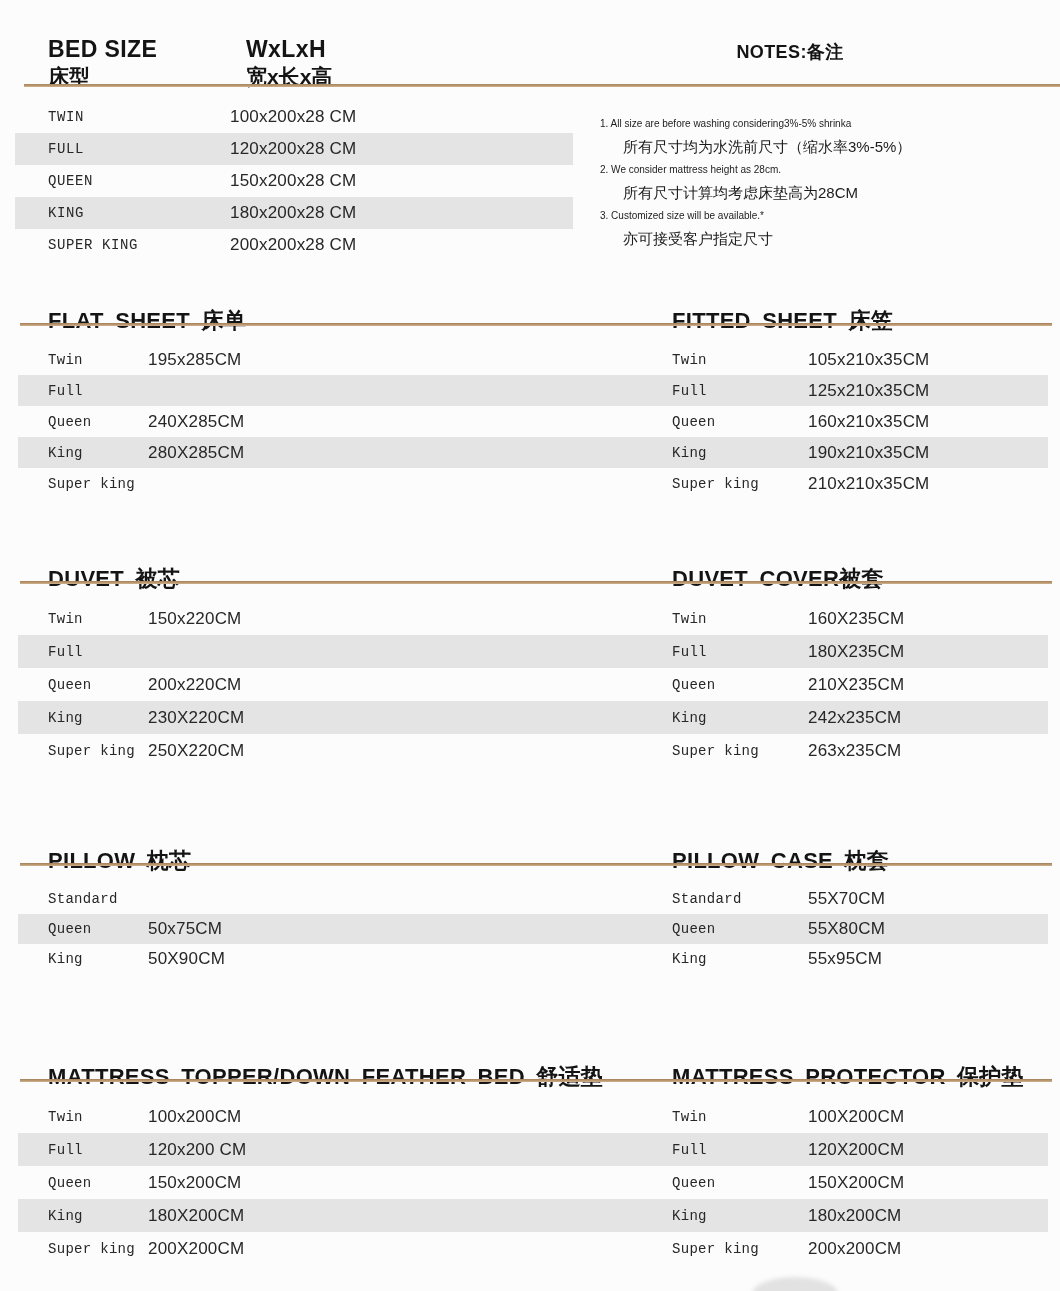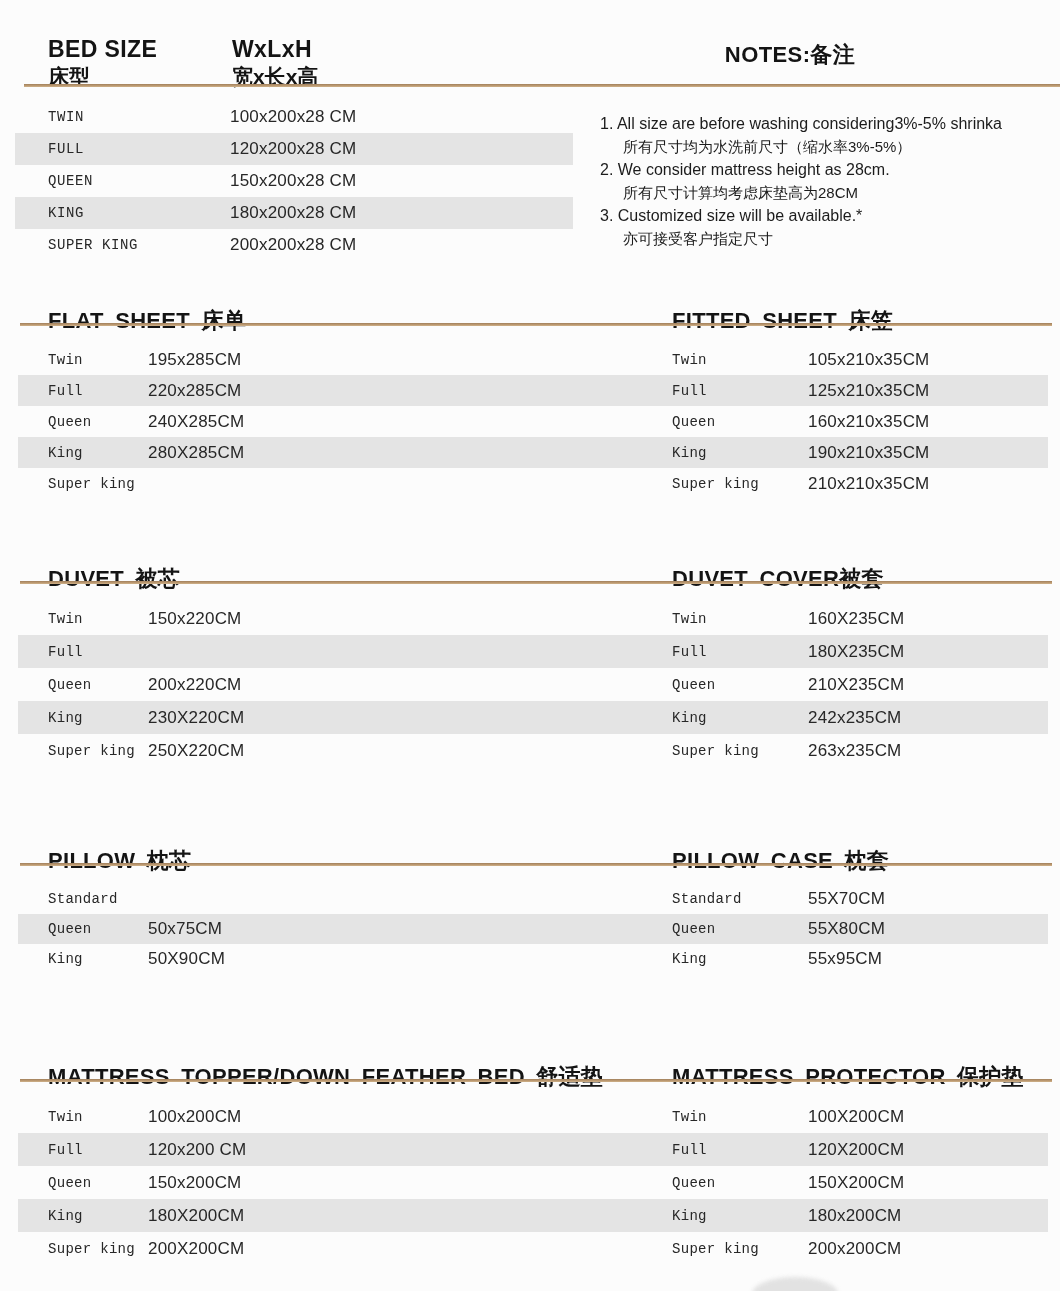--- a/index.html
+++ b/index.html
@@ -10,21 +10,21 @@
     overflow:hidden;
     font-family:"Liberation Sans","DejaVu Sans",sans-serif;
     color:#262626;
   }
   
   .hdr-block{position:absolute;top:20px;}
   .hdr-block .en{font-size:23px;font-weight:bold;color:#141414;letter-spacing:.4px;line-height:27px;margin-top:16px;}
   .hdr-block .zh{font-size:21px;font-weight:bold;color:#141414;line-height:28px;}
   .notes-title{
     position:absolute;left:640px;top:40px;width:300px;
-    text-align:center;font-size:22px;font-weight:bold;color:#141414;letter-spacing:.4px;
+    text-align:center;font-size:18px;font-weight:bold;color:#141414;letter-spacing:.4px;
   }
   .sec-title{
     position:absolute;top:0;
     font-size:22px;font-weight:bold;color:#141414;
     letter-spacing:.3px;word-spacing:5px;white-space:nowrap;
   }
   .sec-title.lpos{left:48px;}
   .sec-title.rpos{left:672px;text-align:right;}
   
   .divider{
@@ -48,38 +48,38 @@
   .table.rt{left:672px;width:376px;}
   .table.rt .t-label{width:136px;}
   .shade-layer{position:absolute;left:18px;right:12px;top:56px;height:0;z-index:0;}
   .shade-bar{position:absolute;left:0;right:0;background:#e4e4e4;}
   
   .notes-body{
     position:absolute;left:600px;top:112px;width:460px;
     overflow:hidden;white-space:nowrap;z-index:1;
   }
   .note-line{line-height:23px;color:#1c1c1c;}
-  .note-line.en{font-size:16px;}
+  .note-line.en{font-size:10px;}
   .note-line.zh{font-size:15px;padding-left:23px;}
   
   .blob{
     position:absolute;left:752px;top:1277px;width:86px;height:34px;
     border-radius:50%;background:#dedede;filter:blur(2px);opacity:.85;
   }
 </style>
 </head>
 <body>
 
 <div class="page">
 
   <div class="hdr-block" style="left:48px;">
     <div class="en">BED SIZE</div>
     <div class="zh">床型</div>
   </div>
-  <div class="hdr-block" style="left:232px;">
+  <div class="hdr-block" style="left:246px;">
     <div class="en">WxLxH</div>
     <div class="zh">宽x长x高</div>
   </div>
   <div class="notes-title">NOTES:备注</div>
 
   <div class="divider top-div"></div>
 
   <div class="bs-table">
       <div class="t-row" style="height: 32px;">
         <span class="t-label">TWIN</span>
@@ -120,21 +120,20 @@
         <div class="shade-bar" style="top: 31px; height: 31px;"></div>
         <div class="shade-bar" style="top: 93px; height: 31px;"></div>
       </div>
     <div class="table lt">
         <div class="t-row" style="height: 31px;">
           <span class="t-label">Twin</span>
           <span class="t-value">195x285CM</span>
         </div>
         <div class="t-row" style="height: 31px;">
           <span class="t-label">Full</span>
-          <span class="t-value">220x285CM</span>
         </div>
         <div class="t-row" style="height: 31px;">
           <span class="t-label">Queen</span>
           <span class="t-value">240X285CM</span>
         </div>
         <div class="t-row" style="height: 31px;">
           <span class="t-label">King</span>
           <span class="t-value">280X285CM</span>
         </div>
         <div class="t-row" style="height: 31px;">

